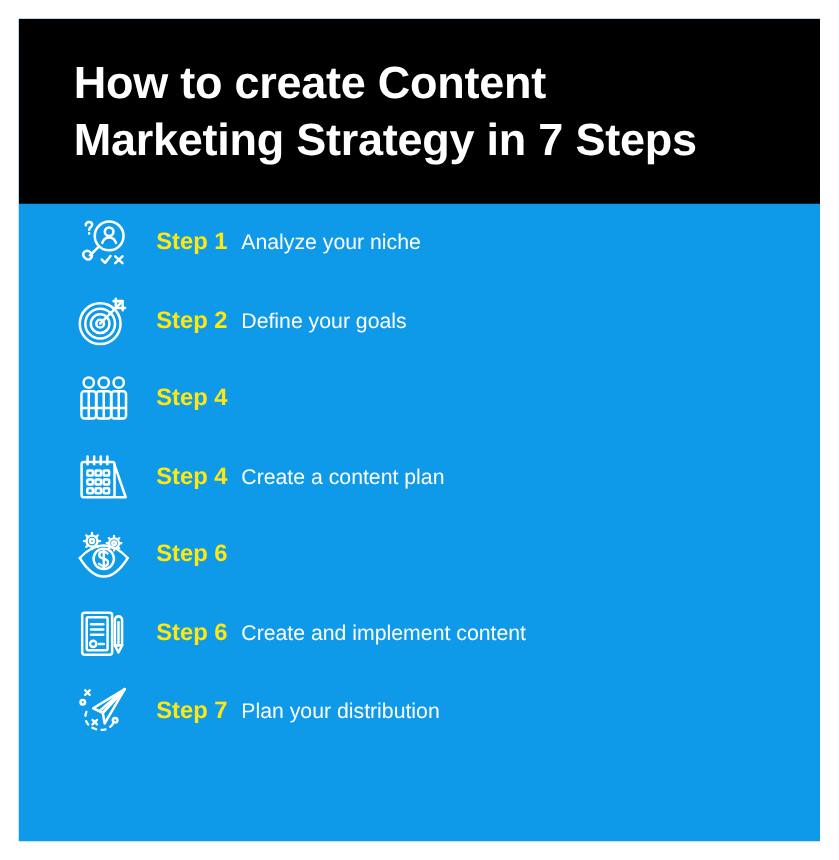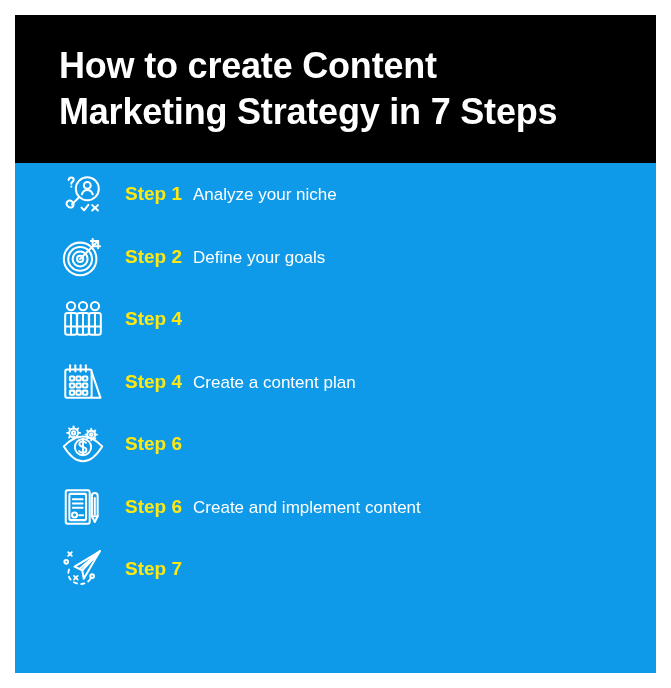--- a/index.html
+++ b/index.html
@@ -280,17 +280,18 @@
           </g>
           <circle cx="6.5" cy="16.5" r="1.9"></circle>
           <circle cx="33.5" cy="31.5" r="1.9"></circle>
           <g stroke-width="1.9" stroke-dasharray="3.4 4.4">
             <path d="M9.5 24.5c-2.5 6.5 1 12.5 8 14.5 7.5 2.2 14-1.5 16-8.5"></path>
           </g>
         </svg>
       </span>
       <span class="step-text">
         <span class="step-label">Step 7</span>
+        <span class="step-desc">Plan your distribution</span>
       </span>
     </div>
 
   </div>
 </div>
 
 </body></html>

